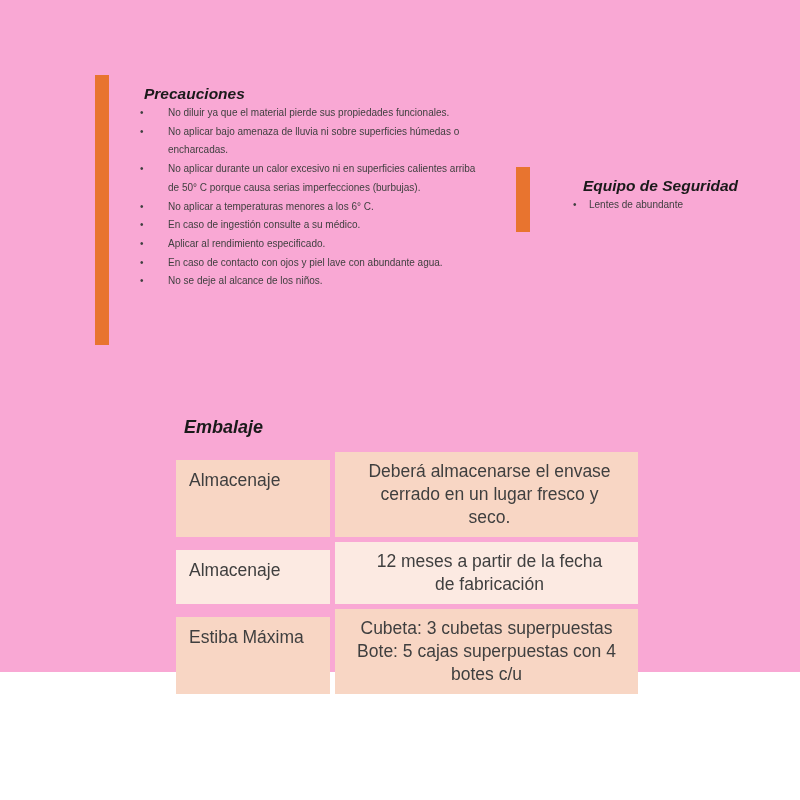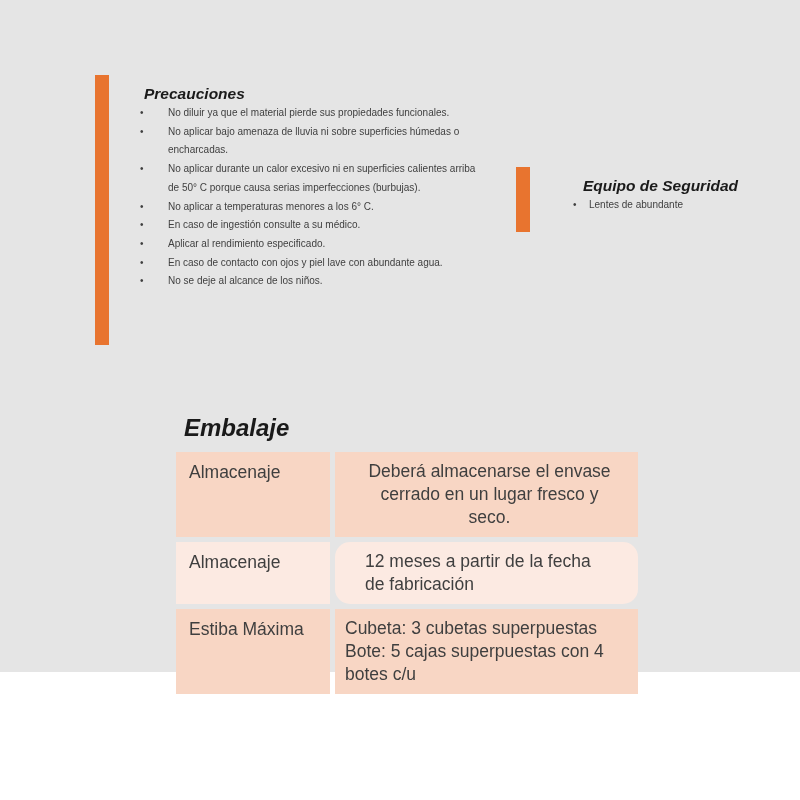--- a/index.html
+++ b/index.html
@@ -10,21 +10,21 @@
     --text-head: #1A1A1A;
   }
   * { box-sizing: border-box; margin: 0; padding: 0; }
   html, body { background: #ffffff; }
   body {
     width: 800px; height: 800px;
     font-family: "Liberation Sans", sans-serif;
     color: var(--text-body);
     overflow: hidden;
   }
-  .canvas { position: relative; width: 800px; height: 672px; background: #e5e5e5; }
+  .canvas { position: relative; width: 800px; height: 672px; background: #f9a8d4; }
 
   
   .accent-bar { position: absolute; background: var(--accent); }
   .bar-precauciones { left: 95px; top: 75px; width: 14px; height: 270px; }
   .bar-equipo { left: 516px; top: 167px; width: 14px; height: 65px; }
 
   
   .precauciones { position: absolute; left: 138px; top: 84px; width: 350px; }
   .section-title {
     font-weight: bold; font-style: italic;
@@ -49,37 +49,37 @@
   
   .equipo { position: absolute; left: 568px; top: 176px; width: 220px; }
   .equipo .section-title { margin-left: 15px; }
   .equipo ul.bullet-list li .bullet { flex: 0 0 21px; padding-left: 5px; }
 
   
   .embalaje { position: absolute; left: 176px; top: 414px; width: 462px; }
   .embalaje-title {
     font-weight: bold; font-style: italic;
     color: var(--text-head);
-    font-size: 24px; line-height: 27px;
+    font-size: 18px; line-height: 27px;
     margin-left: 8px; margin-bottom: 11px;
   }
   .emb-grid {
     display: grid;
     grid-template-columns: 154px 1fr;
     gap: 5px;
     width: 462px;
   }
   .emb-row { display: contents; }
   .emb-cell {
     background: var(--row-dark);
     font-size: 17.5px; line-height: 23px;
     color: var(--text-body);
   }
   .emb-row:nth-of-type(2) .emb-cell { background: var(--row-light); }
-  .label-cell { padding: 9px 8px 9px 13px; }
+  .label-cell { padding: 9px 8px 9px 13px; margin-top: 8px; }
   .value-cell { padding: 8px 24px 8px 30px; text-align: center; white-space: pre-line; }
   .emb-row:nth-of-type(1) .value-cell { min-height: 81px; }
   .emb-row:nth-of-type(2) .value-cell { min-height: 60px; }
   .emb-row:nth-of-type(3) .value-cell { min-height: 84px; padding: 8px 10px 8px 10px; }
 </style>
 </head>
 <body>
 
 <div class="canvas">
 
@@ -148,24 +148,24 @@
     <div class="embalaje-title">Embalaje</div>
     <div class="emb-grid">
 
         <div class="emb-row">
           <div class="emb-cell label-cell">Almacenaje</div>
           <div class="emb-cell value-cell" style="text-align: center;">Deberá almacenarse el envase cerrado en un lugar fresco y seco.</div>
         </div>
 
         <div class="emb-row">
           <div class="emb-cell label-cell">Almacenaje</div>
-          <div class="emb-cell value-cell" style="text-align: left; border-radius: 15px;">12 meses a partir de la fecha de fabricación</div>
+          <div class="emb-cell value-cell" style="text-align: center;">12 meses a partir de la fecha de fabricación</div>
         </div>
 
         <div class="emb-row">
           <div class="emb-cell label-cell">Estiba Máxima</div>
-          <div class="emb-cell value-cell" style="text-align: left;">Cubeta: 3 cubetas superpuestas
+          <div class="emb-cell value-cell" style="text-align: center;">Cubeta: 3 cubetas superpuestas
 Bote: 5 cajas superpuestas con 4 botes c/u</div>
         </div>
       </div>
   </div>
 
 </div>
 
 </body></html>

